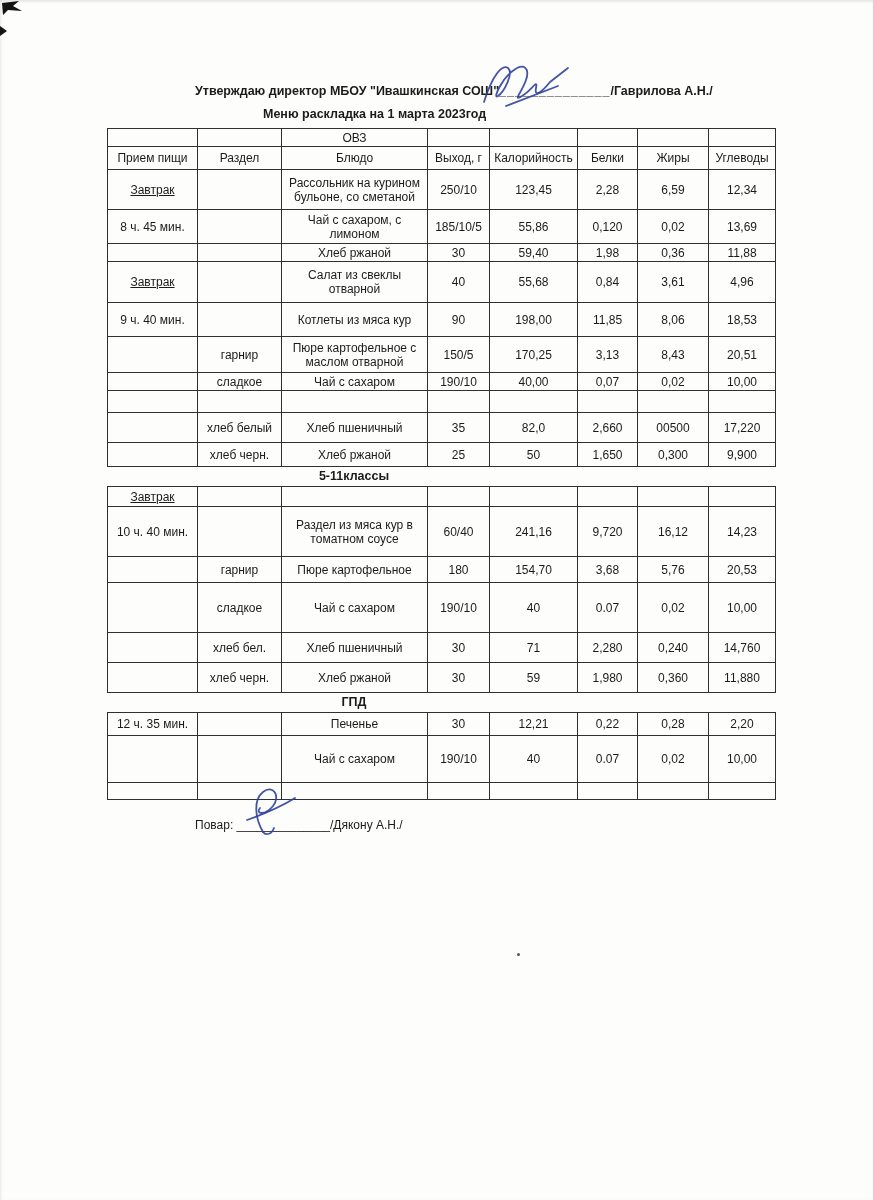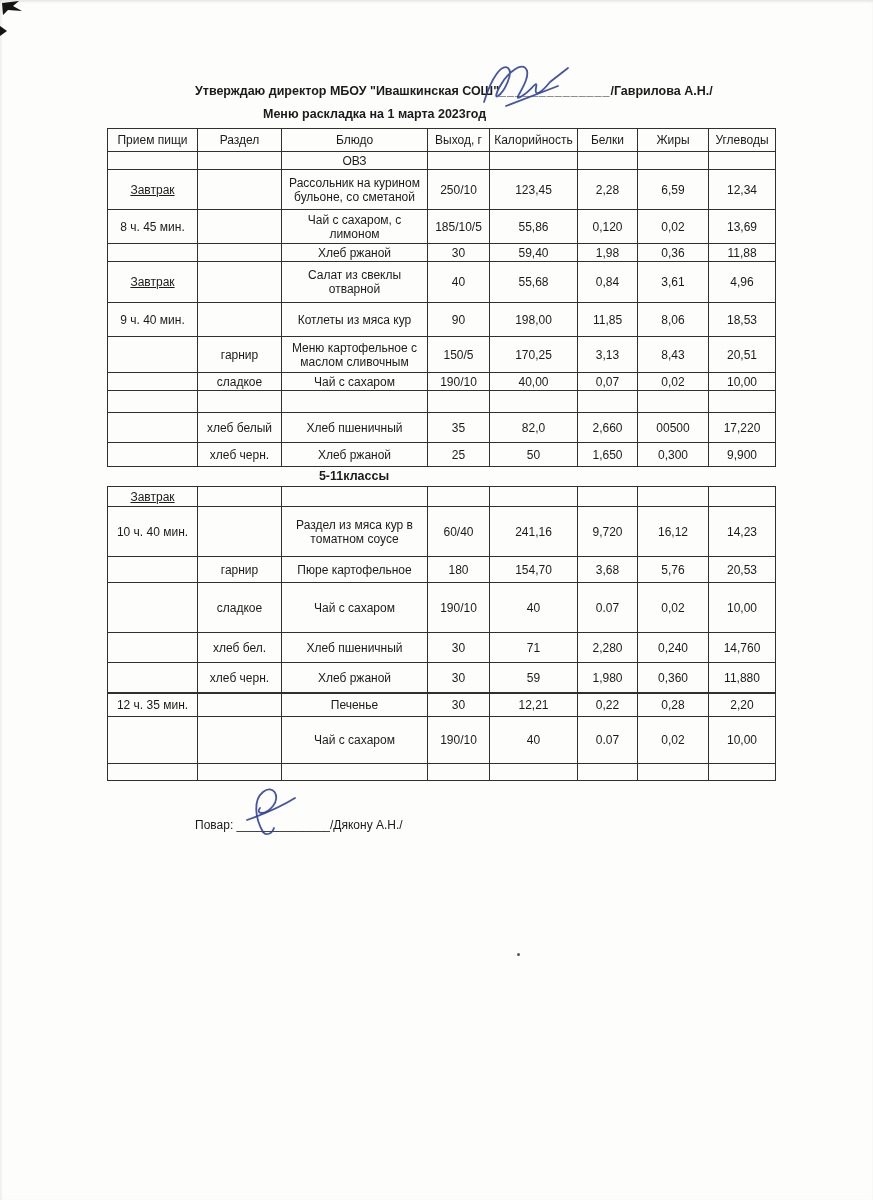--- a/index.html
+++ b/index.html
@@ -67,40 +67,40 @@
           <col style="width:90px">
           <col style="width:84px">
           <col style="width:146px">
           <col style="width:62px">
           <col style="width:88px">
           <col style="width:60px">
           <col style="width:71px">
           <col style="width:67px">
         </colgroup>
       <tbody>
-          <tr style="height:23px">
+          <tr style="height:18px">
+        <td class="c0"></td>
+        <td></td>
+        <td class="sect">ОВЗ</td>
+        <td></td>
+        <td></td>
+        <td></td>
+        <td></td>
+        <td></td>
+      </tr>
+      <tr style="height:23px">
         <th>Прием пищи</th>
         <th>Раздел</th>
         <th>Блюдо</th>
         <th>Выход, г</th>
         <th>Калорийность</th>
         <th>Белки</th>
         <th>Жиры</th>
         <th>Углеводы</th>
       </tr>
-      <tr style="height:18px">
-        <td class="c0"></td>
-        <td></td>
-        <td class="sect">ОВЗ</td>
-        <td></td>
-        <td></td>
-        <td></td>
-        <td></td>
-        <td></td>
-      </tr>
       <tr style="height:40px">
         <td class="c0 meal">Завтрак</td>
         <td></td>
         <td>Рассольник на курином бульоне, со сметаной</td>
         <td>250/10</td>
         <td class="num">123,45</td>
         <td class="num">2,28</td>
         <td class="num">6,59</td>
         <td class="num">12,34</td>
       </tr>
@@ -140,21 +140,21 @@
         <td>Котлеты из мяса кур</td>
         <td>90</td>
         <td class="num">198,00</td>
         <td class="num">11,85</td>
         <td class="num">8,06</td>
         <td class="num">18,53</td>
       </tr>
       <tr style="height:36px">
         <td class="c0"></td>
         <td>гарнир</td>
-        <td>Меню картофельное с маслом сливочным</td>
+        <td>Пюре картофельное с маслом отварной</td>
         <td>150/5</td>
         <td class="num">170,25</td>
         <td class="num">3,13</td>
         <td class="num">8,43</td>
         <td class="num">20,51</td>
       </tr>
       <tr style="height:18px">
         <td class="c0"></td>
         <td>сладкое</td>
         <td>Чай с сахаром</td>
@@ -267,20 +267,21 @@
         <td>Хлеб ржаной</td>
         <td>30</td>
         <td class="num">59</td>
         <td class="num">1,980</td>
         <td class="num">0,360</td>
         <td class="num">11,880</td>
       </tr>
     </tbody>
       </table>
 
+    <div class="block-title">ГПД</div>
 
     <table class="menu">
       <colgroup>
           <col style="width:90px">
           <col style="width:84px">
           <col style="width:146px">
           <col style="width:62px">
           <col style="width:88px">
           <col style="width:60px">
           <col style="width:71px">

